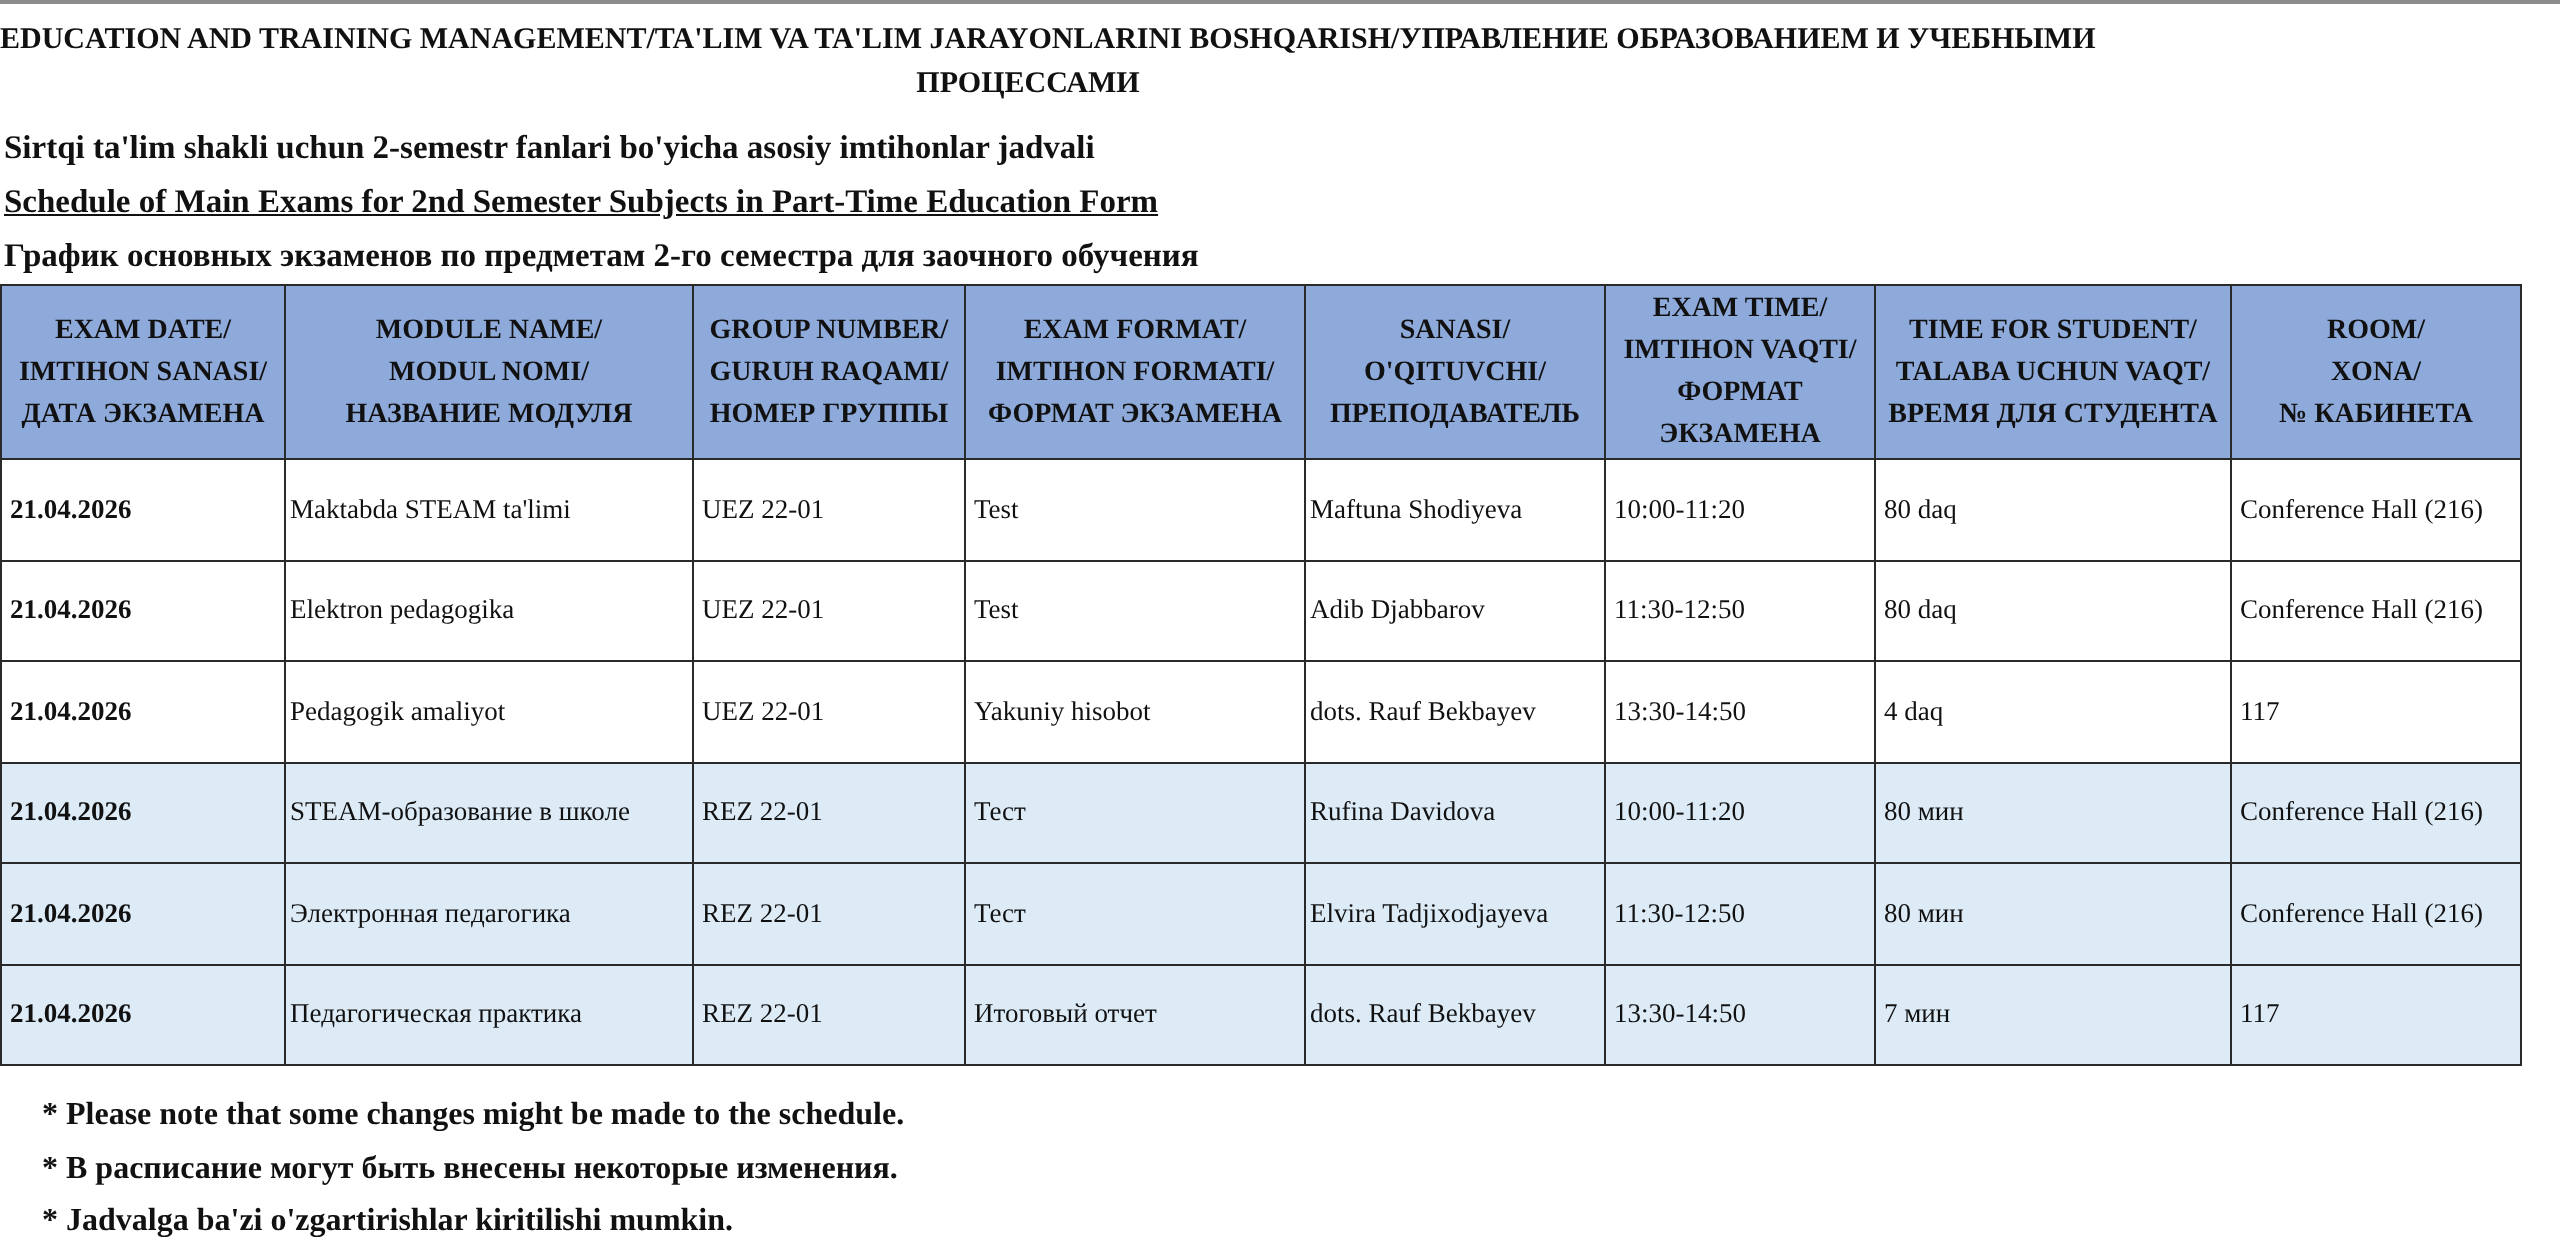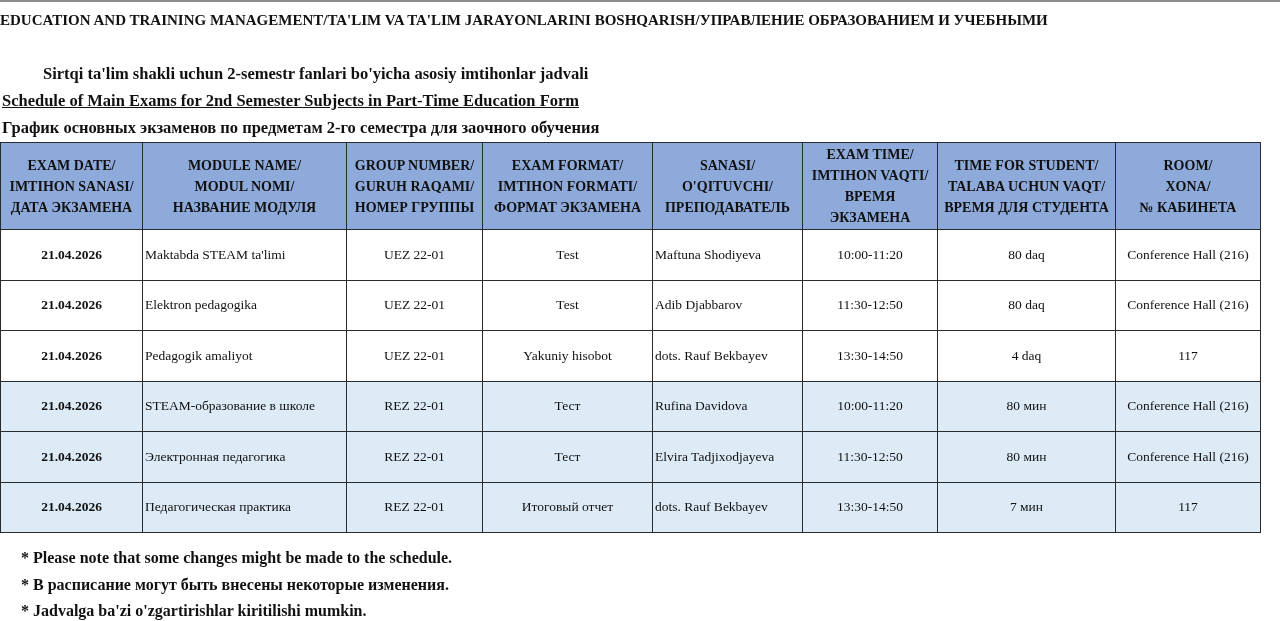--- a/index.html
+++ b/index.html
@@ -27,42 +27,43 @@
       font-family: "Liberation Serif", serif;
     }
     table.schedule th, table.schedule td {
       border:1.5px solid #2a2a2a; padding:0 4px;
     }
     table.schedule th {
       background:#8eaadb; height:86px; font-weight:bold; font-size:14px;
       line-height:21px; text-align:center; vertical-align:middle; text-transform:none;
     }
     table.schedule td {
-      height:49.5px; font-size:13.5px; text-align:center; vertical-align:middle;
+      height:49.5px; font-size:13.5px; vertical-align:middle;
       white-space:nowrap; overflow:hidden;
     }
     table.schedule td.left { text-align:left; padding-left:2px; }
     table.schedule td.bold { font-weight:bold; }
     tr.ru td { background:#ddebf7; }
     .notes {
       position:absolute; left:2px; top:545px;
       font-family:"Liberation Serif", serif; font-weight:bold; font-size:16px; line-height:26.5px;
     }
     .notes div { white-space:nowrap;margin-left:19px; }
   </style>
 </head>
 <body>
 
 <div class="topline"></div>
 
 <div class="main-title">
   <div>EDUCATION AND TRAINING MANAGEMENT/TA'LIM VA TA'LIM JARAYONLARINI BOSHQARISH/УПРАВЛЕНИЕ ОБРАЗОВАНИЕМ И  УЧЕБНЫМИ</div>
+  <div>ПРОЦЕССАМИ</div>
 </div>
 
-<div class="subtitle" style="top:64px;margin-left:41px;">Sirtqi ta'lim shakli uchun 2-semestr fanlari bo'yicha asosiy imtihonlar jadvali</div>
+<div class="subtitle" style="top:64px;">Sirtqi ta'lim shakli uchun 2-semestr fanlari bo'yicha asosiy imtihonlar jadvali</div>
 <div class="subtitle" style="top:91px;text-decoration:underline;">Schedule of Main Exams for 2nd Semester Subjects in Part-Time Education Form</div>
 <div class="subtitle" style="top:118px;">График основных экзаменов по предметам 2-го семестра для заочного обучения</div>
 
 <table class="schedule">
   <colgroup>
     <col style="width:142px">
       <col style="width:204px">
       <col style="width:136px">
       <col style="width:170px">
     <col style="width:150px">
@@ -93,21 +94,21 @@
         <div>ФОРМАТ ЭКЗАМЕНА</div>
       </th>
       <th>
         <div>SANASI/</div>
         <div>O'QITUVCHI/</div>
         <div>ПРЕПОДАВАТЕЛЬ</div>
       </th>
       <th>
         <div>EXAM TIME/</div>
         <div>IMTIHON VAQTI/</div>
-        <div>ВРЕМЯ</div>
+        <div>ФОРМАТ</div>
         <div>ЭКЗАМЕНА</div>
       </th>
       <th>
         <div>TIME FOR STUDENT/</div>
         <div>TALABA UCHUN VAQT/</div>
         <div>ВРЕМЯ ДЛЯ СТУДЕНТА</div>
       </th>
       <th>
         <div>ROOM/</div>
         <div>XONA/</div>

